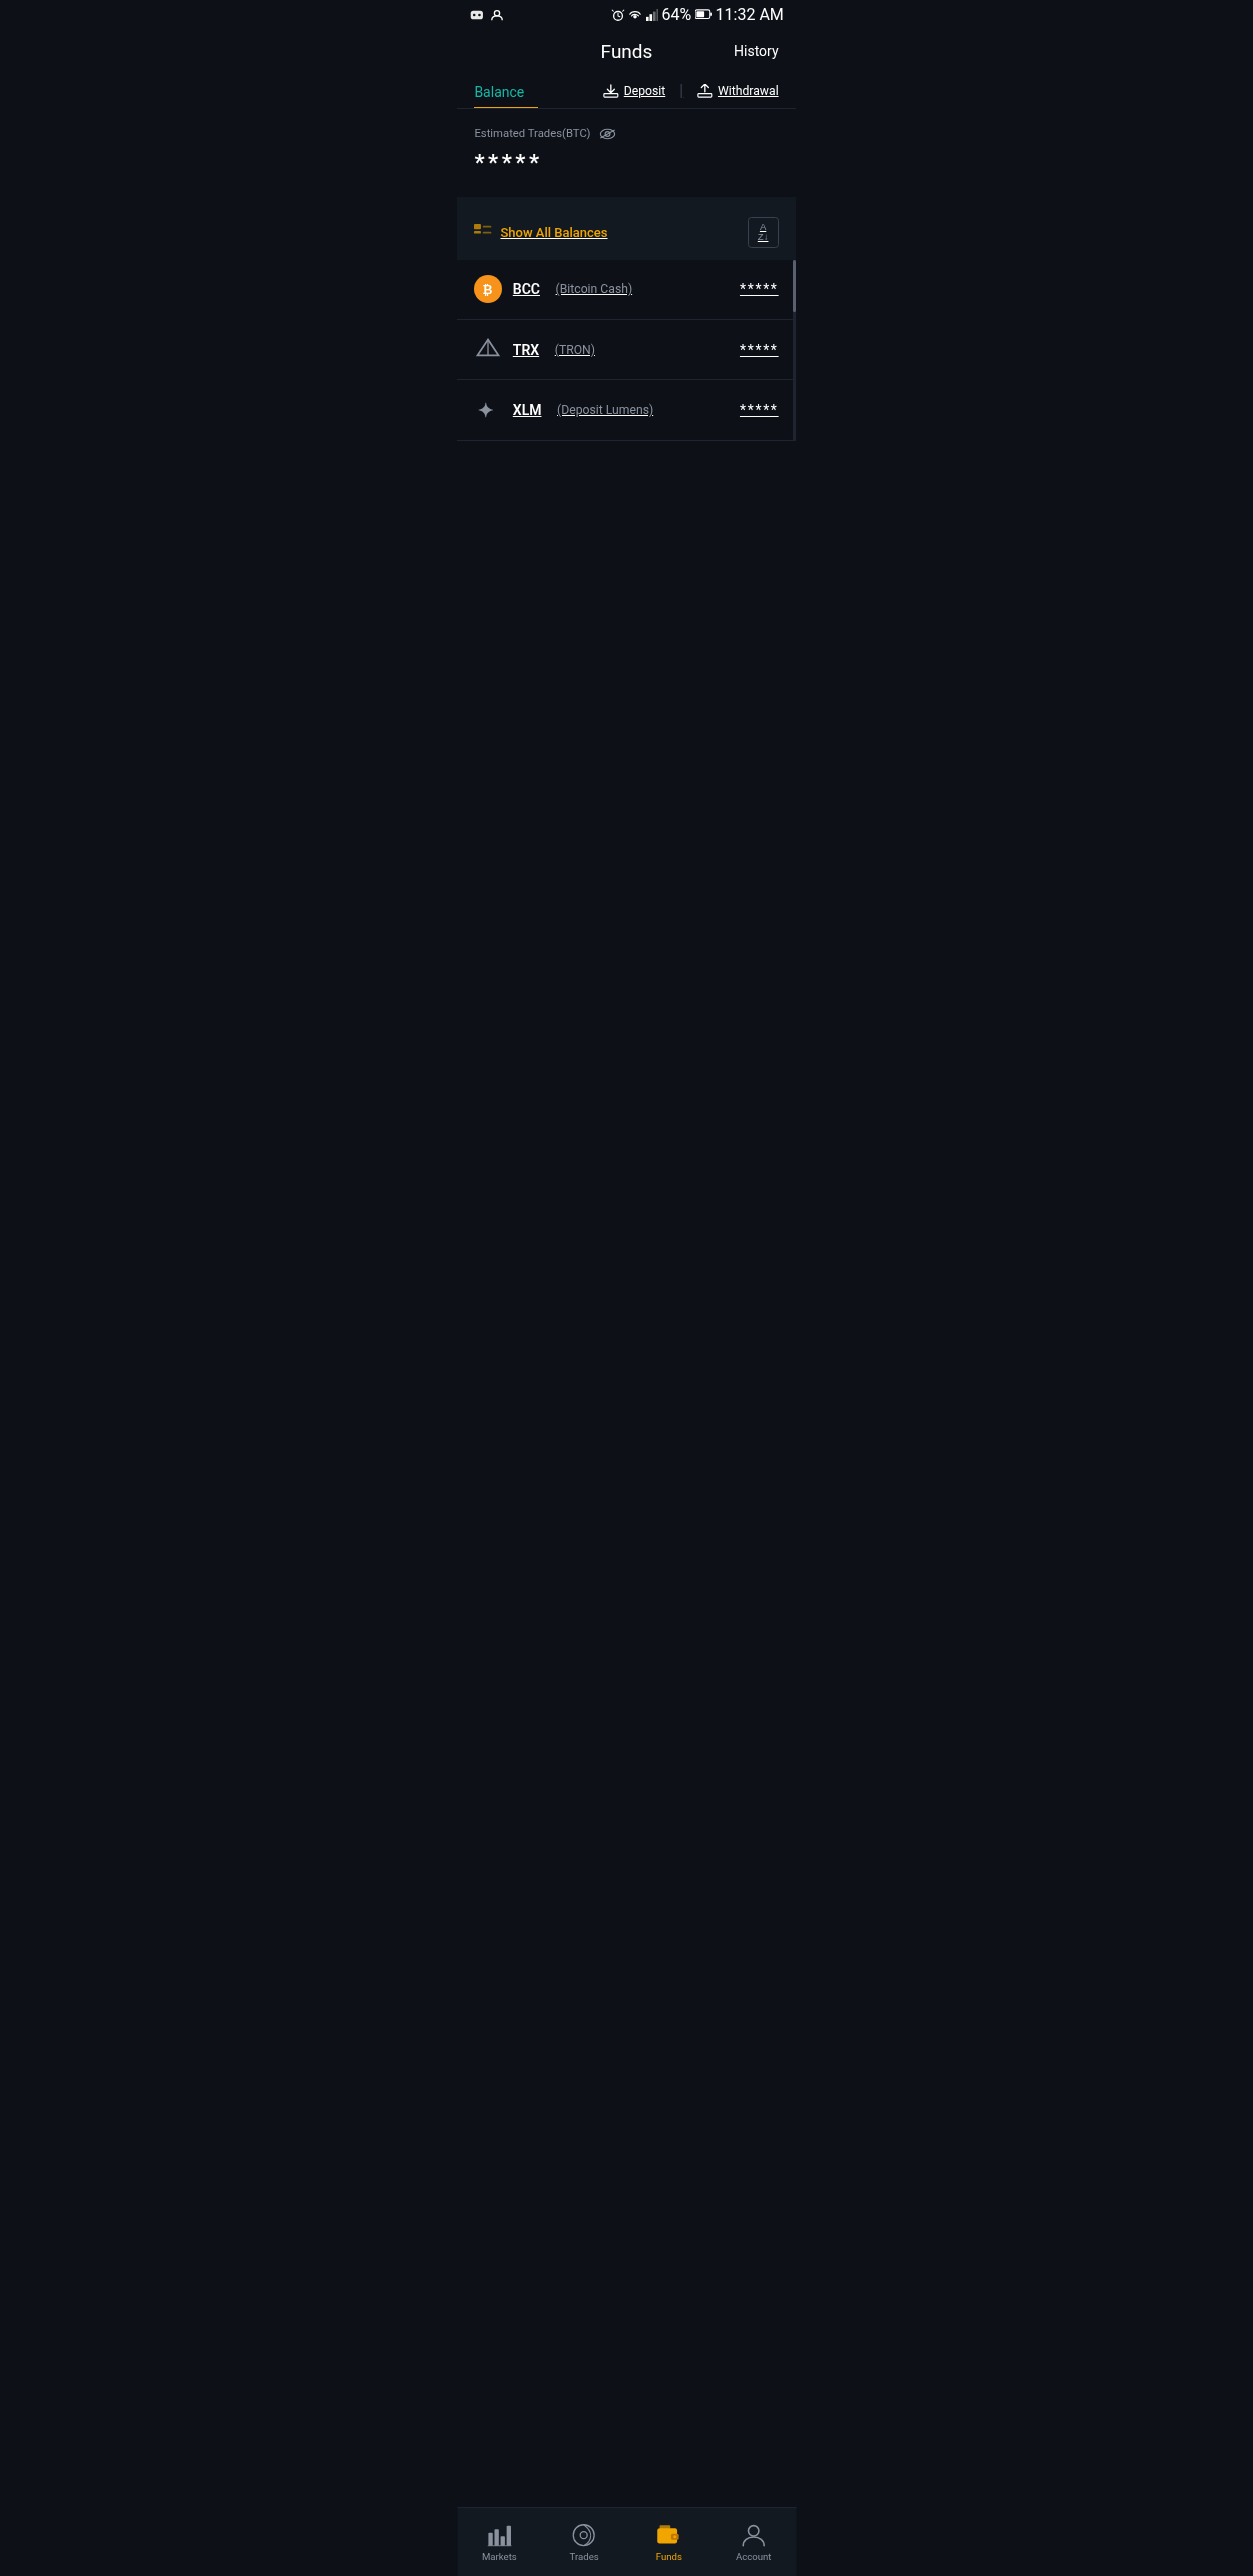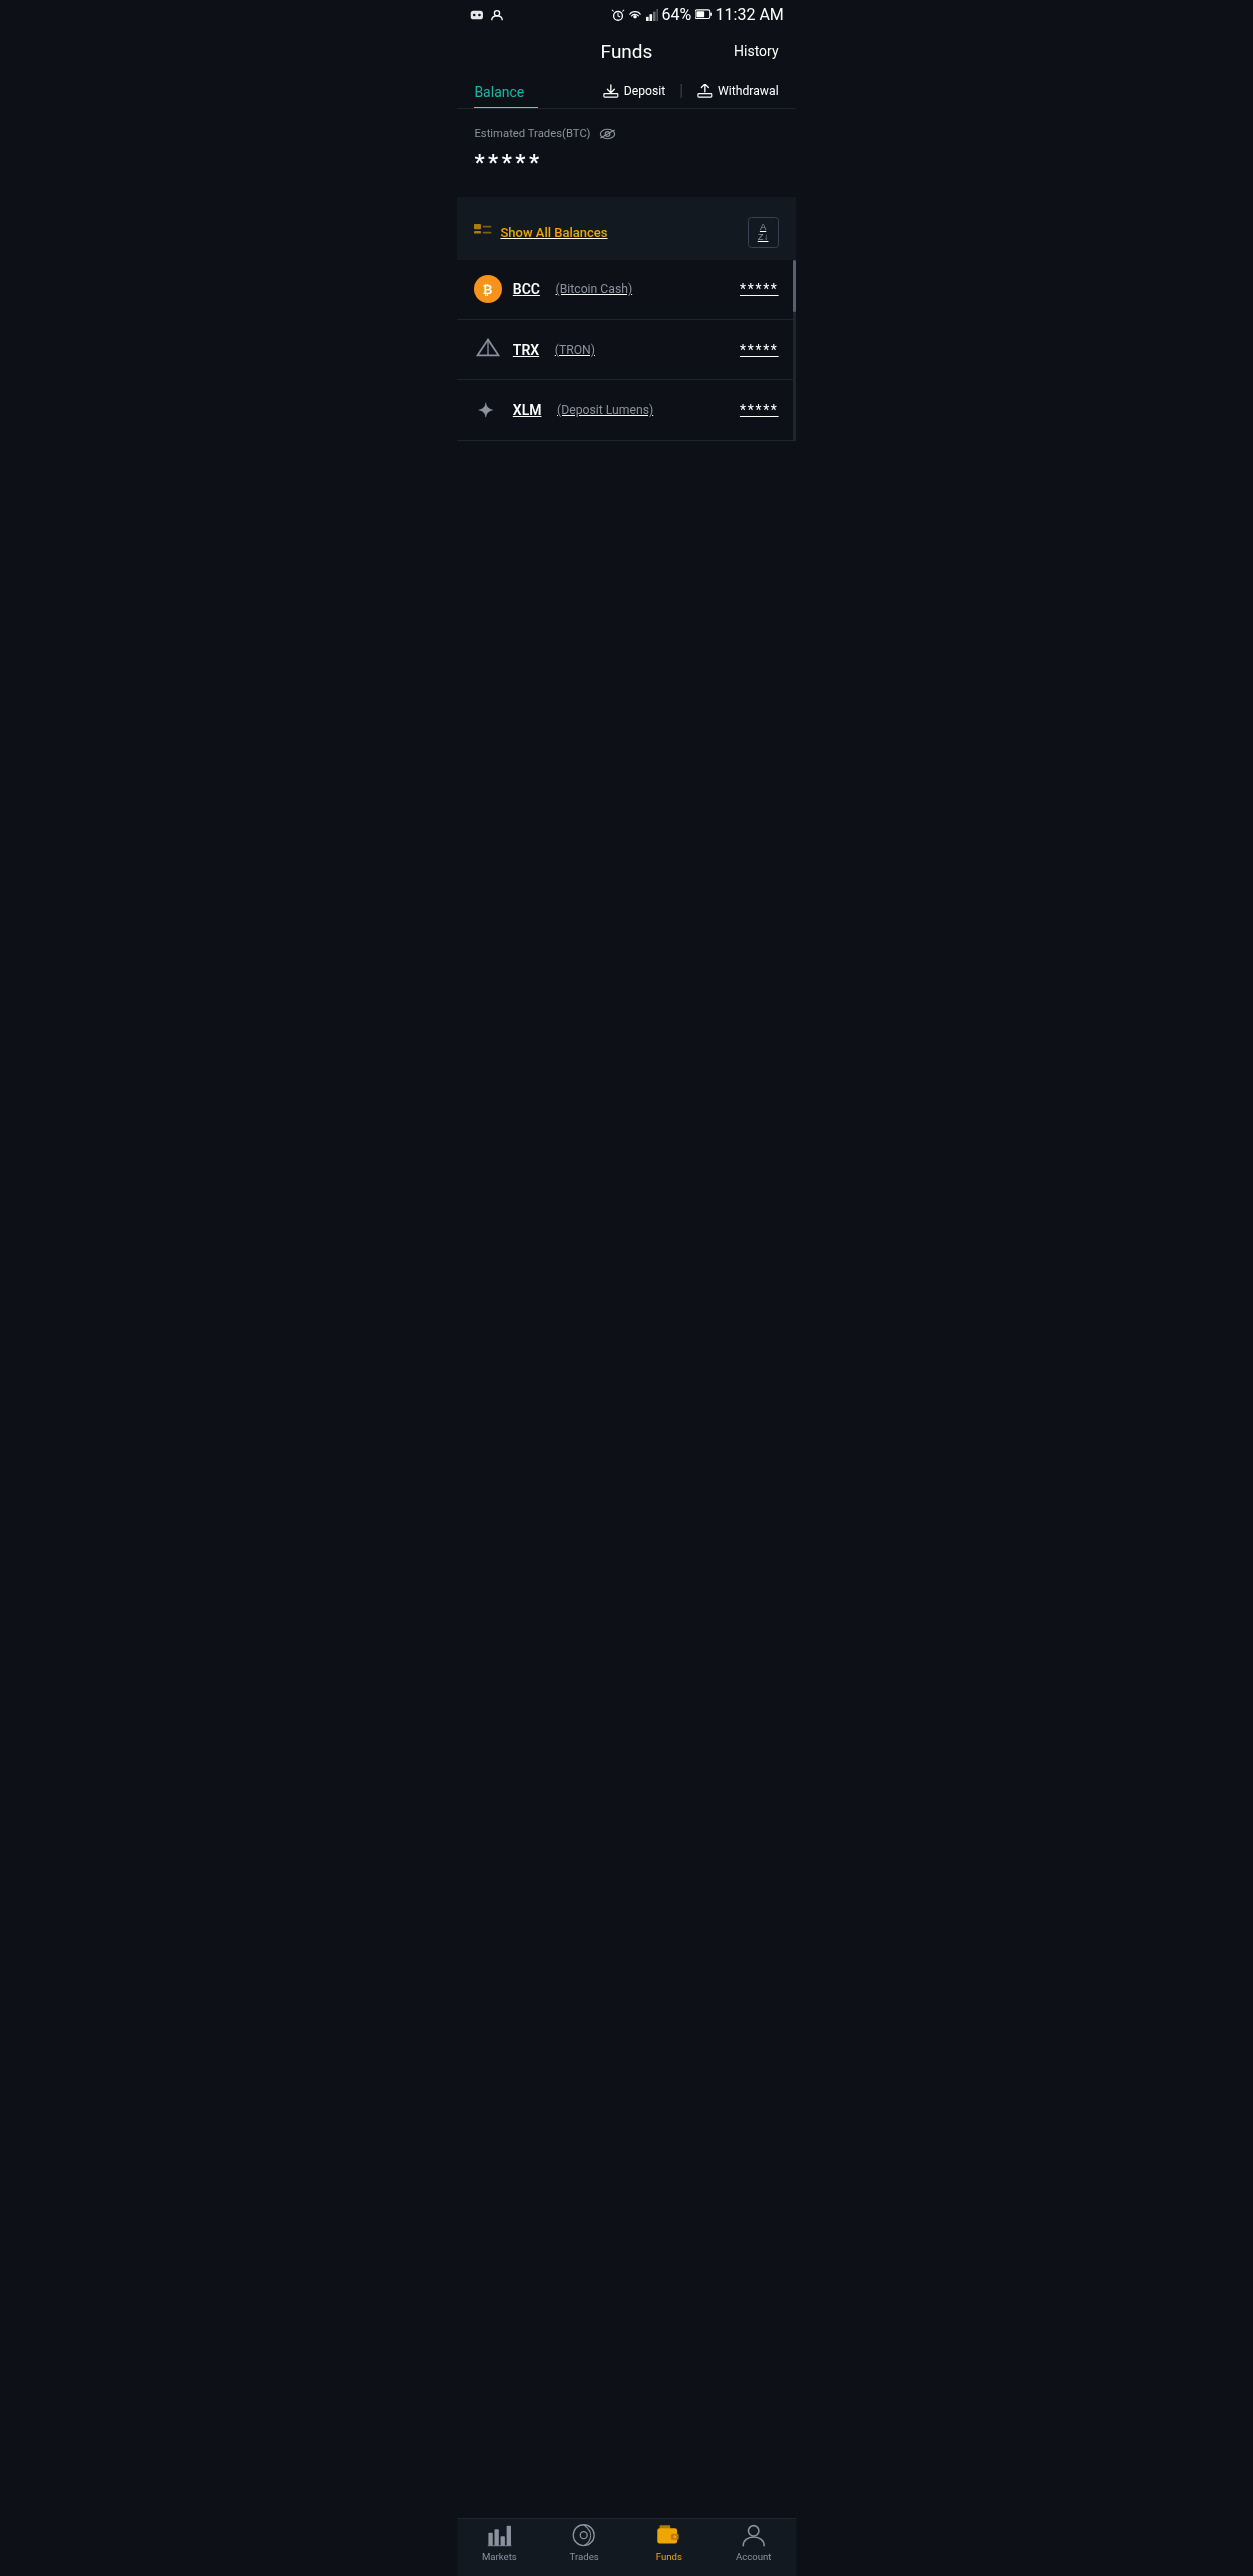--- a/index.html
+++ b/index.html
@@ -96,20 +96,21 @@
       right: 0;
       height: 1.7px;
       background-color: #f0a500;
     }
 
     .tab-actions {
       display: flex;
       align-items: center;
       margin-left: auto;
       gap: 14px;
+      text-decoration: underline;
     }
 
     .tab-action {
       display: flex;
       align-items: center;
       gap: 5.2px;
       font-size: 12.2px;
       color: #ffffff;
       cursor: pointer;
     }
@@ -279,21 +280,21 @@
     
     .bottom-nav {
       position: fixed;
       bottom: 0;
       left: 50%;
       transform: translateX(-50%);
       width: 339px;
       display: flex;
       justify-content: space-around;
       align-items: center;
-      padding: 4px 0 14px;
+      padding: 15px 0 14px;
       background-color: #131920;
       border-top: 0.9px solid #1e2530;
     }
 
     .nav-item {
       display: flex;
       flex-direction: column;
       align-items: center;
       gap: 3.5px;
       cursor: pointer;

